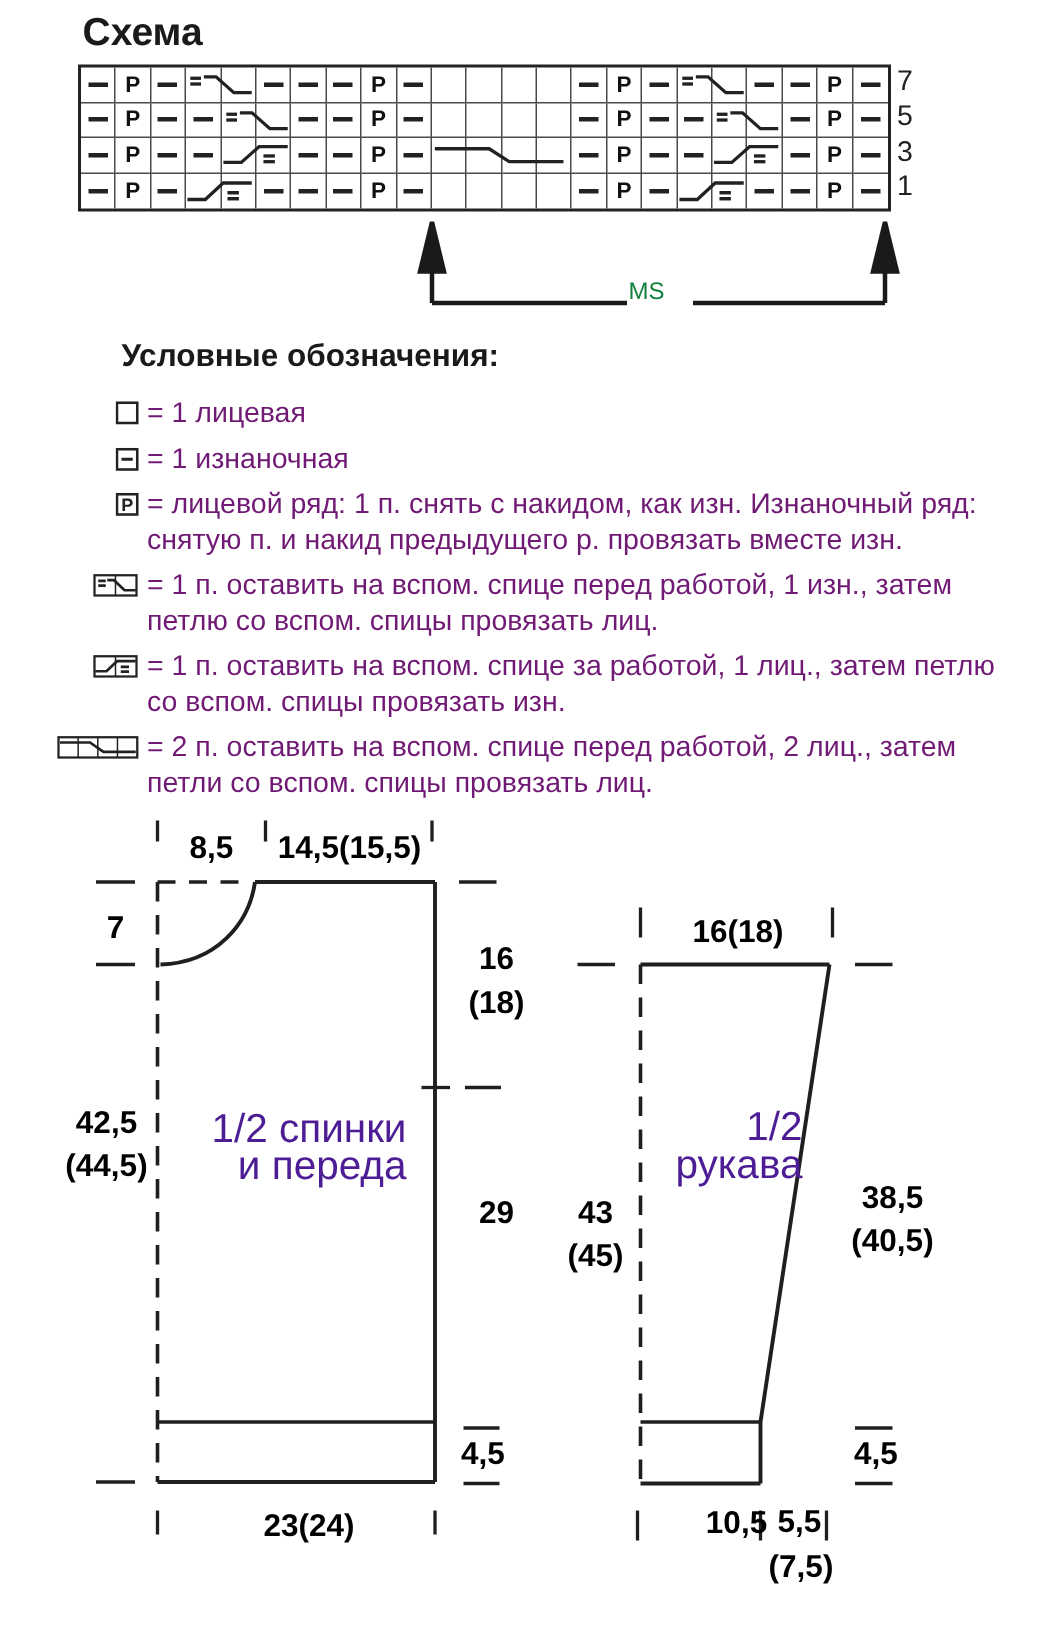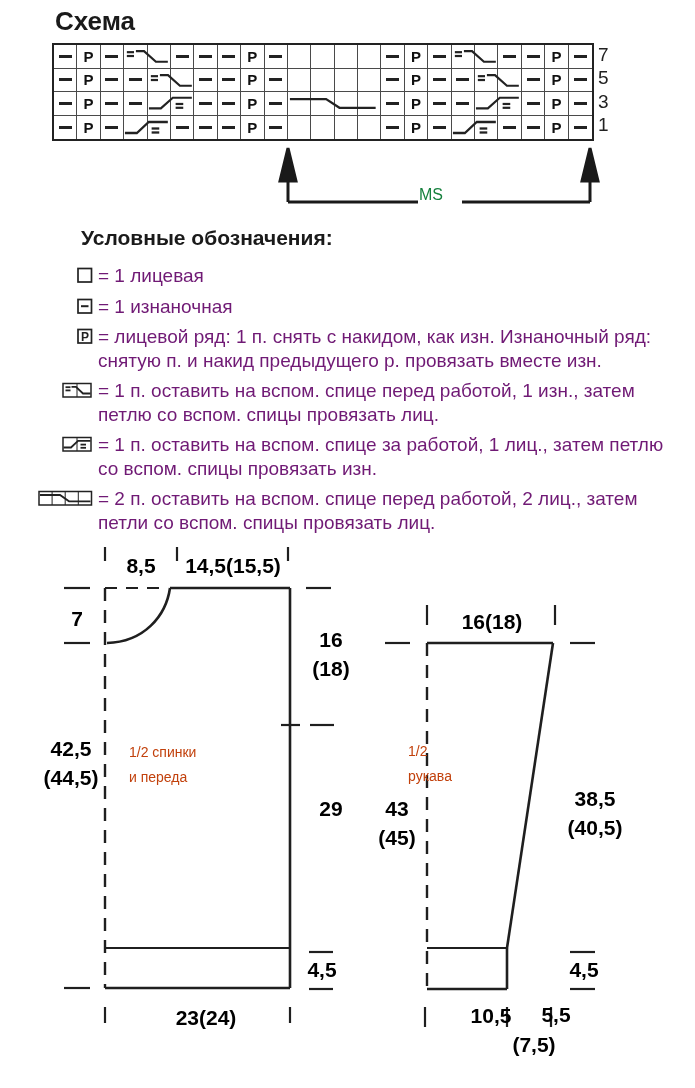--- a/index.html
+++ b/index.html
@@ -26,21 +26,21 @@
   #ms-label{left:408px;top:186px;width:46px;text-align:center;font-size:16px;color:#15803d;}
   
   #legend{left:31px;top:226px;width:652px;}
   #legend-title{margin-left:50px;font-size:21px;font-weight:bold;margin-bottom:14px;}
   .legend-item{display:flex;align-items:flex-start;margin-bottom:7px;}
   .legend-icon{width:62px;display:flex;justify-content:flex-end;flex:none;padding-top:3px;}
   .legend-text{flex:1;padding-left:5px;font-size:19px;line-height:23.5px;color:#701a75;}
   
   #diagrams-svg{left:0;top:540px;}
   .meas{position:absolute;font-size:21px;font-weight:bold;text-align:center;line-height:29px;color:#000000;}
-  .inner-label{position:absolute;font-size:14px;font-weight:normal;text-align:left;line-height:25px;color:#c2410c;}
+  .inner-label{position:absolute;font-size:27px;font-weight:normal;text-align:right;line-height:25px;color:#4c1d95;}
 </style>
 </head>
 <body>
 
 <div id="page">
 
   <div id="schema-title" class="abs">Схема</div>
 
   <div id="chart" class="abs">
       <div class="cell">
@@ -488,20 +488,20 @@
   <div class="meas abs" style="left:362px;top:794px;width:70px;">
     <div>43</div>
     <div>(45)</div>
   </div>
   <div class="meas abs" style="left:549px;top:784px;width:92px;">
     <div>38,5</div>
     <div>(40,5)</div>
   </div>
   <div class="meas abs" style="left:558px;top:955px;width:52px;">4,5</div>
   <div class="meas abs" style="left:426px;top:1001px;width:80px;padding-left:25px;">10,5</div>
-  <div class="meas abs" style="left:530px;top:1000px;width:52px;">5,5</div>
+  <div class="meas abs" style="left:507px;top:1000px;width:52px;">5,5</div>
   <div class="meas abs" style="left:499px;top:1030px;width:70px;">(7,5)</div>
   <div class="inner-label abs" style="left:408px;top:739px;width:127px;">
     <div>1/2</div>
     <div>рукава</div>
   </div>
 
 </div>
 
 </body></html>

